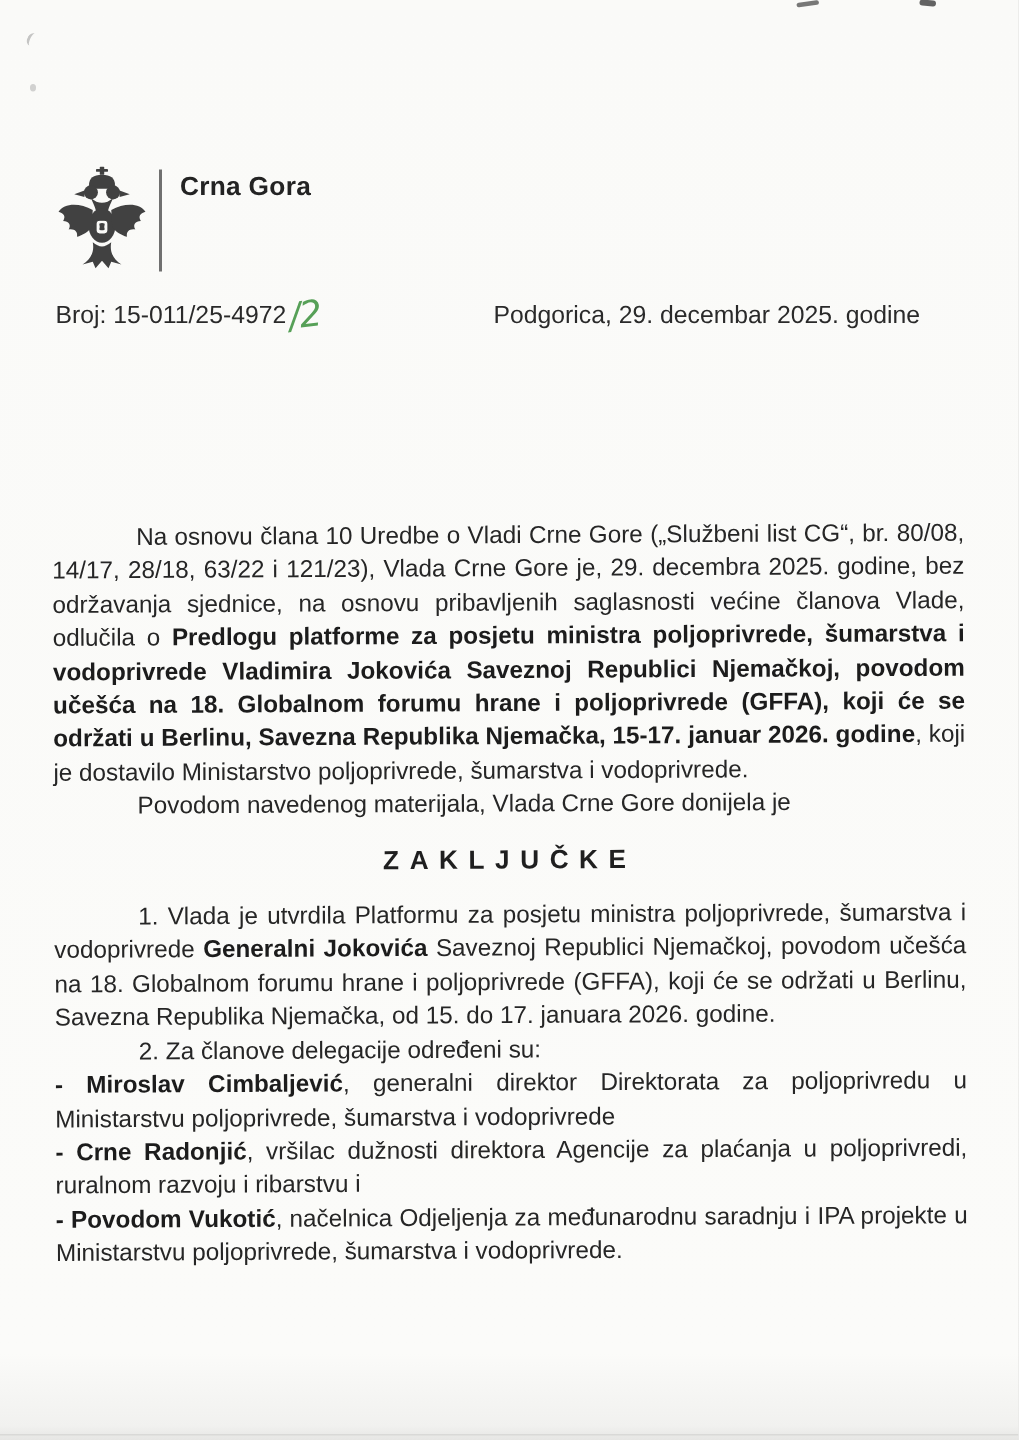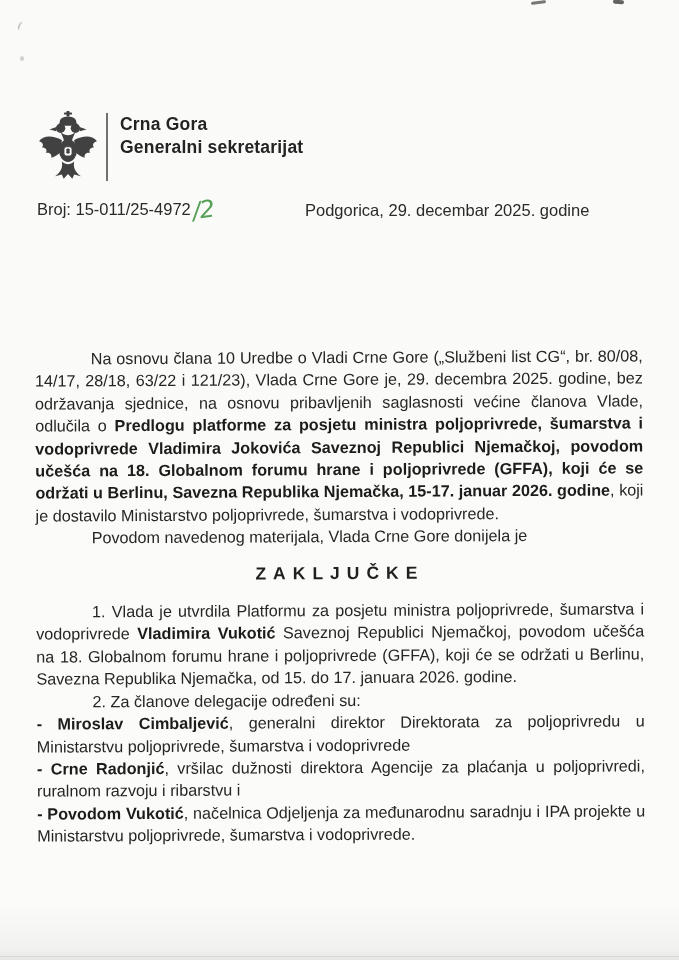--- a/index.html
+++ b/index.html
@@ -55,21 +55,21 @@
     display: inline-block;
     color: #56a057;
     font-family: "DejaVu Sans", sans-serif;
     font-style: italic;
     font-size: 24px;
     line-height: 16px;
     transform: rotate(-7deg) translateY(3px);
     margin-left: 1px;
     letter-spacing: -1px;
   }
-  .place-date { position: absolute; left: 268px; top: 2px; white-space: nowrap; }
+  .place-date { position: absolute; left: 292px; top: 2px; white-space: nowrap; }
 
   
   .doc-body {
     position: absolute; top: 346px; left: 36px; width: 608px;
     font-size: 16.2px; line-height: 22.4px;
     color: #262626;
     transform: rotate(-0.3deg);
   }
   .doc-body p { margin: 0; }
   .just { text-align: justify; }
@@ -112,38 +112,37 @@
           <path d="M60 47 C74 39 91 39 97 49 C91 51 89 54 92 59 C86 59 83 63 86 68 C80 67 76 70 77 76 C71 74 65 71 61 65 Z"></path>
           <path d="M40 82 C42 92 38 100 29 106 L40 103 L43 110 L50 102 L57 110 L60 103 L71 106 C62 100 58 92 60 82 C53 88 47 88 40 82 Z"></path>
         </g>
         <rect x="43.5" y="58" width="13" height="15" rx="4" fill="#fafaf8" stroke="#414141" stroke-width="1.4"></rect>
         <path d="M47 62 q3 -2 6 0 q-1 3 0 6 q-3 2 -6 0 q1 -3 0 -6 z" fill="#414141"></path>
       </svg>
     </span>
     <span class="lh-divider"></span>
     <div class="org">
       <div>Crna Gora</div>
-      <div>Generalni sekretarijat</div>
     </div>
   </header>
 
   <div class="meta">
     <div class="doc-number"><span>Broj: 15-011/25-4972</span><span class="handwritten">/2</span></div>
     <div class="place-date">Podgorica, 29. decembar 2025. godine</div>
   </div>
 
   <main class="doc-body">
 
     <p class="just indent"><span>Na osnovu člana 10 Uredbe o Vladi Crne Gore („Službeni list CG“, br. 80/08, 14/17, 28/18, 63/22 i 121/23), Vlada Crne Gore je, 29. decembra 2025. godine, bez održavanja sjednice, na osnovu pribavljenih saglasnosti većine članova Vlade, odlučila o </span><b>Predlogu platforme za posjetu ministra poljoprivrede, šumarstva i vodoprivrede Vladimira Jokovića Saveznoj Republici Njemačkoj, povodom učešća na 18. Globalnom forumu hrane i poljoprivrede (GFFA), koji će se održati u Berlinu, Savezna Republika Njemačka, 15-17. januar 2026. godine</b><span>, koji je dostavilo Ministarstvo poljoprivrede, šumarstva i vodoprivrede.</span></p>
 
     <p class="indent">Povodom navedenog materijala, Vlada Crne Gore donijela je</p>
 
     <h2 class="conclusions-heading">ZAKLJUČKE</h2>
 
-    <p class="just indent"><span>1. Vlada je utvrdila Platformu za posjetu ministra poljoprivrede, šumarstva i vodoprivrede </span><b>Vladimira Vukotić</b><span> Saveznoj Republici Njemačkoj, povodom učešća na 18. Globalnom forumu hrane i poljoprivrede (GFFA), koji će se održati u Berlinu, Savezna Republika Njemačka, od 15. do 17. januara 2026. godine.</span></p>
+    <p class="just indent"><span>1. Vlada je utvrdila Platformu za posjetu ministra poljoprivrede, šumarstva i vodoprivrede </span><b>Generalni Jokovića</b><span> Saveznoj Republici Njemačkoj, povodom učešća na 18. Globalnom forumu hrane i poljoprivrede (GFFA), koji će se održati u Berlinu, Savezna Republika Njemačka, od 15. do 17. januara 2026. godine.</span></p>
 
     <p class="indent">2. Za članove delegacije određeni su:</p>
 
     <p class="just"><b>- Miroslav Cimbaljević</b><span>, generalni direktor Direktorata za poljoprivredu u Ministarstvu poljoprivrede, šumarstva i vodoprivrede</span></p>
 
     <p class="just"><b>- Crne Radonjić</b><span>, vršilac dužnosti direktora Agencije za plaćanja u poljoprivredi, ruralnom razvoju i ribarstvu i</span></p>
 
     <p class="just"><b>- Povodom Vukotić</b><span>, načelnica Odjeljenja za međunarodnu saradnju i IPA projekte u Ministarstvu poljoprivrede, šumarstva i vodoprivrede.</span></p>
 
   </main>

